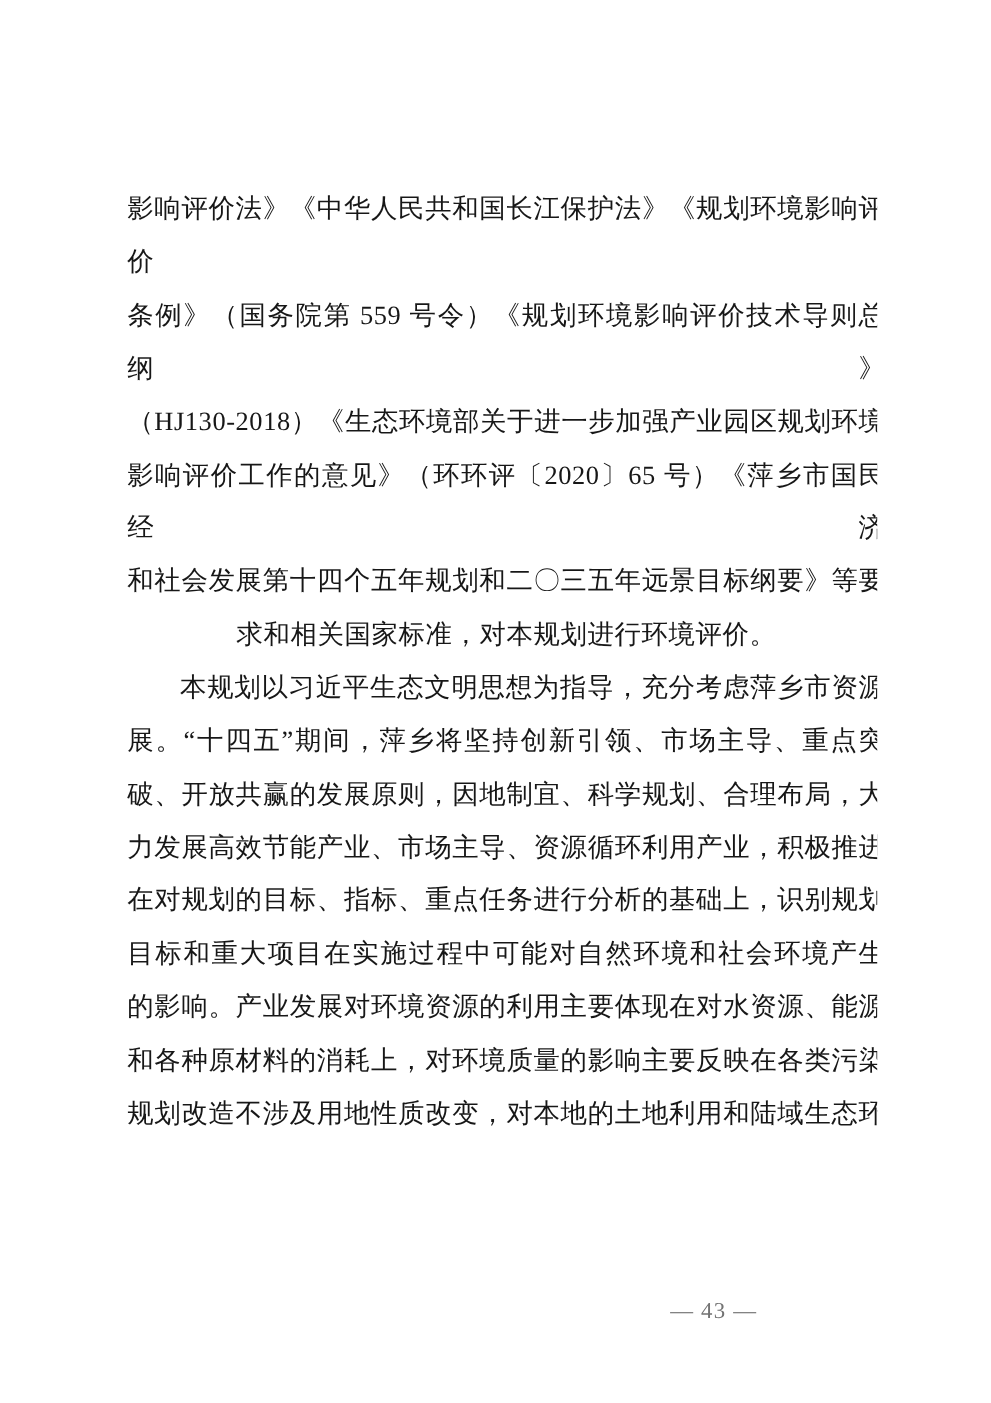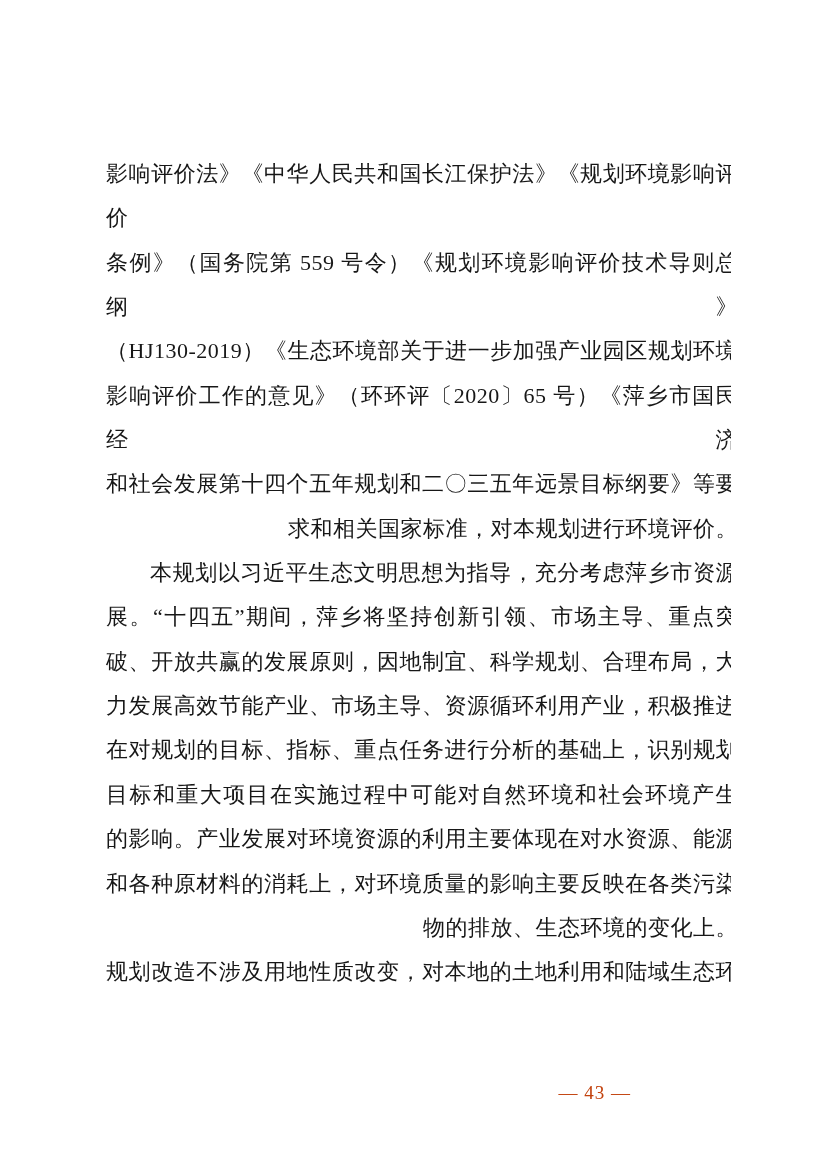--- a/index.html
+++ b/index.html
@@ -20,59 +20,58 @@
     position: absolute;
     left: 106px;
     top: 152px;
     width: 632px;
     font-size: 22px;
     line-height: 44.35px;
     letter-spacing: 0.5px;
   }
   .line {
     white-space: nowrap;
-    text-align: right;
+    text-align: center;
   }
   .line.fill {
     white-space: normal;
     text-align: justify;
     text-align-last: justify;
     text-justify: inter-character;
   }
   .line.indent {
     text-indent: 2em;
   }
   .line.bold {
     font-weight: 700;
   }
   .page-number {
     position: absolute;
     top: 1082px;
     right: 100px;
     font-size: 19px;
     letter-spacing: 1px;
-    color: #c2410c;
+    color: #737373;
   }
 </style>
 </head>
 <body>
 
 <div class="page">
   <div class="text-block">
       <div class="line fill">影响评价法》《中华人民共和国长江保护法》《规划环境影响评价</div>
       <div class="line fill">条例》（国务院第 559 号令）《规划环境影响评价技术导则总纲》</div>
-      <div class="line fill">（HJ130-2019）《生态环境部关于进一步加强产业园区规划环境</div>
+      <div class="line fill">（HJ130-2018）《生态环境部关于进一步加强产业园区规划环境</div>
       <div class="line fill">影响评价工作的意见》（环环评〔2020〕65 号）《萍乡市国民经济</div>
       <div class="line fill">和社会发展第十四个五年规划和二〇三五年远景目标纲要》等要</div>
       <div class="line">求和相关国家标准，对本规划进行环境评价。</div>
       <div class="line fill indent">本规划以习近平生态文明思想为指导，充分考虑萍乡市资源</div>
       <div class="line fill">展。“十四五”期间，萍乡将坚持创新引领、市场主导、重点突</div>
       <div class="line fill">破、开放共赢的发展原则，因地制宜、科学规划、合理布局，大</div>
       <div class="line fill">力发展高效节能产业、市场主导、资源循环利用产业，积极推进</div>
       <div class="line fill">在对规划的目标、指标、重点任务进行分析的基础上，识别规划</div>
       <div class="line fill">目标和重大项目在实施过程中可能对自然环境和社会环境产生</div>
       <div class="line fill">的影响。产业发展对环境资源的利用主要体现在对水资源、能源</div>
       <div class="line fill">和各种原材料的消耗上，对环境质量的影响主要反映在各类污染</div>
-      <div class="line">物的排放、生态环境的变化上。</div>
       <div class="line fill">规划改造不涉及用地性质改变，对本地的土地利用和陆域生态环</div>
     </div>
   <div class="page-number">— 43 —</div>
 </div>
 
 </body></html>

